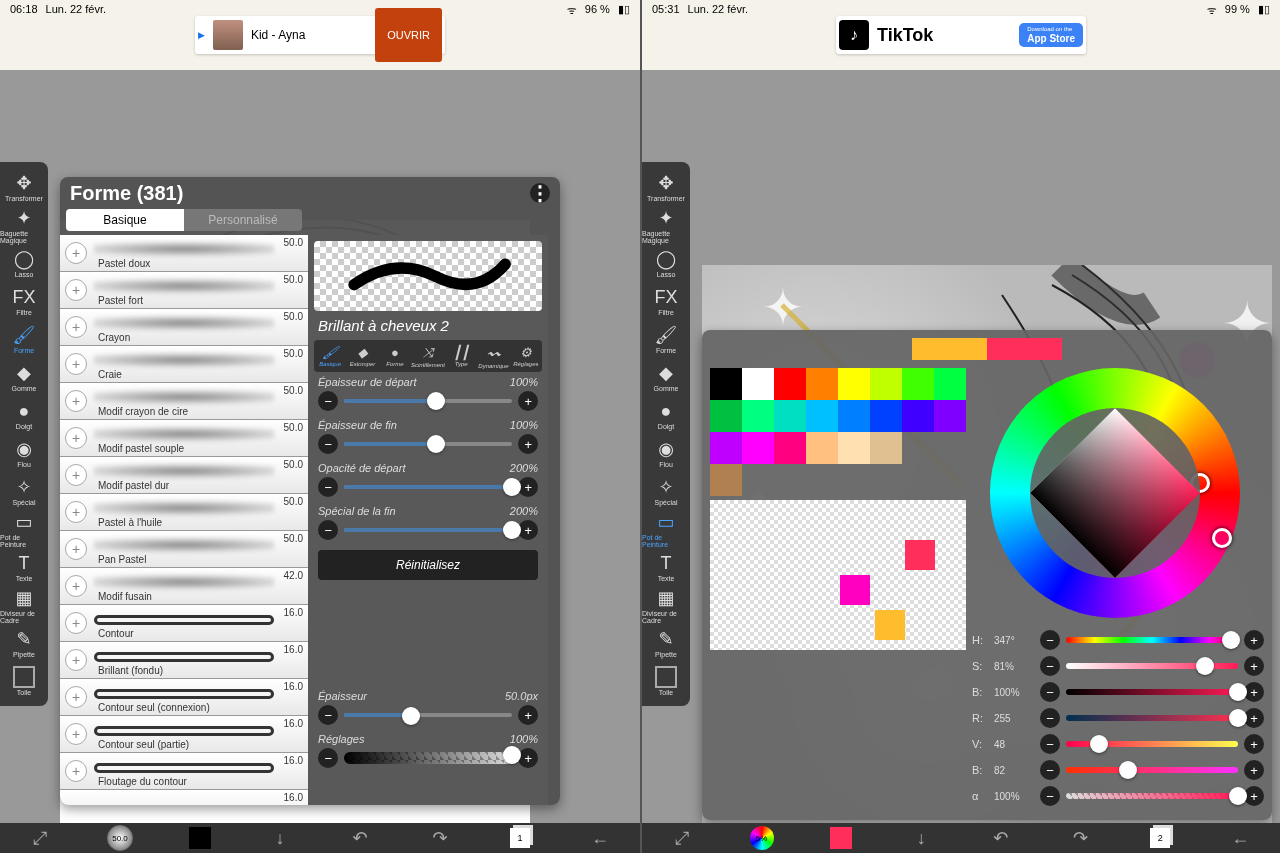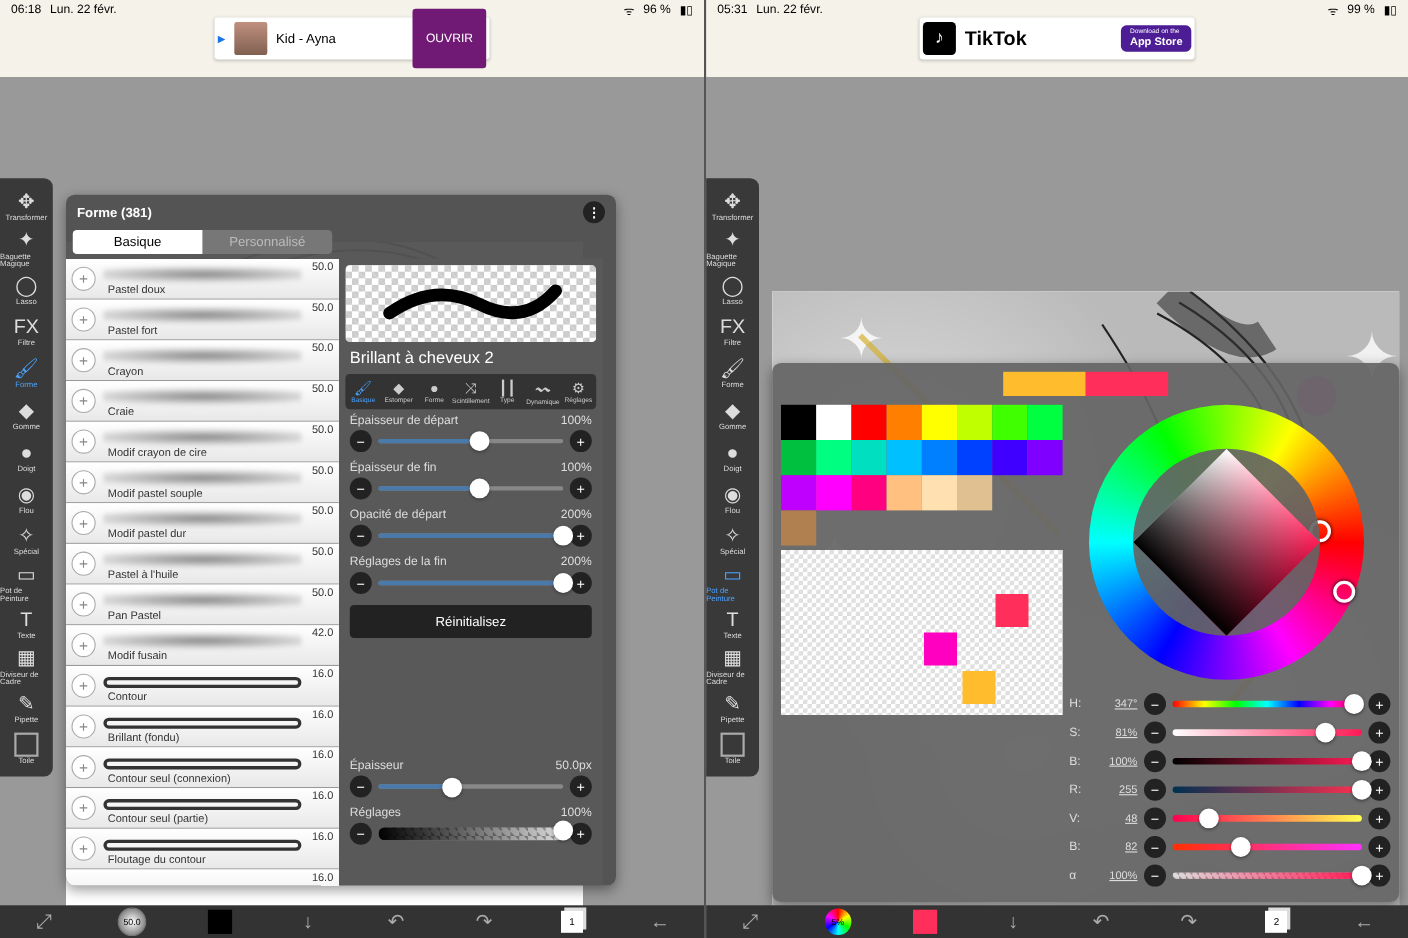--- a/index.html
+++ b/index.html
@@ -11,24 +11,24 @@
   
   .statusbar { position: absolute; top: 0; left: 0; right: 0; height: 18px; display: flex; align-items: center; justify-content: space-between; padding: 0 10px; font-size: 11px; color: #000; z-index: 5; }
   .statusbar .left-s, .statusbar .right-s { display: flex; gap: 8px; align-items: center; }
 
   
   .adbar { position: absolute; top: 0; left: 0; right: 0; height: 70px; background: #f4f2e9; z-index: 3; display: flex; align-items: center; justify-content: center; }
   .ad { background: #fff; border-radius: 3px; height: 38px; width: 250px; display: flex; align-items: center; padding: 3px; gap: 8px; box-shadow: 0 1px 3px rgba(0,0,0,0.2); }
   .ad .thumb { width: 30px; height: 30px; background: linear-gradient(#c09080, #806050); border-radius: 2px; }
   .ad .caret { color: #1a73e8; font-size: 9px; }
   .ad .title { flex: 1; font-size: 12px; }
-  .ad .btn { background: #701a75; color: #fff; padding: 21px 12px; border-radius: 3px; font-size: 11px; }
+  .ad .btn { background: #c2410c; color: #fff; padding: 21px 12px; border-radius: 3px; font-size: 11px; }
   .ad.tiktok .tk-logo { width: 30px; height: 30px; background: #000; border-radius: 4px; display: flex; align-items: center; justify-content: center; color: #fff; font-weight: bold; }
   .ad.tiktok .title { font-weight: bold; font-size: 18px; }
-  .ad.tiktok .appstore { background: #4c1d95; color: #fff; border-radius: 5px; padding: 3px 8px; font-size: 8px; line-height: 1.1; }
+  .ad.tiktok .appstore { background: #3b82f6; color: #fff; border-radius: 5px; padding: 3px 8px; font-size: 8px; line-height: 1.1; }
 
   
   .canvas-area { position: absolute; top: 70px; left: 0; right: 0; bottom: 30px; background: #999; }
   .canvas-white { position: absolute; background: #fff; }
   .pane.left .canvas-white { top: 150px; left: 60px; width: 470px; height: 650px; }
   .pane.right .canvas-white { top: 195px; left: 60px; width: 570px; height: 600px; overflow: hidden; }
 
   
   .sidebar { position: absolute; top: 162px; left: 0; width: 48px; background: rgba(40,40,40,0.85); border-radius: 0 8px 8px 0; padding: 6px 0; z-index: 10; display: flex; flex-direction: column; align-items: center; }
   .sidetool { width: 48px; height: 38px; display: flex; flex-direction: column; align-items: center; justify-content: center; color: #ddd; font-size: 7px; cursor: pointer; }
@@ -41,38 +41,38 @@
   .bottombar { position: absolute; bottom: 0; left: 0; right: 0; height: 30px; background: #333; display: flex; align-items: center; justify-content: space-around; z-index: 20; }
   .bottombtn { width: 40px; height: 26px; display: flex; align-items: center; justify-content: center; color: #aaa; font-size: 18px; }
   .bottom-swatch { width: 22px; height: 22px; background: #000; }
   .bottom-brush { width: 26px; height: 26px; border-radius: 50%; background: radial-gradient(#fff, #888 70%, #fff); display: flex; align-items: center; justify-content: center; font-size: 8px; color: #000; border: 1px solid #777; }
   .bottom-hue { width: 24px; height: 24px; border-radius: 50%; background: conic-gradient(red, yellow, lime, cyan, blue, magenta, red); display: flex; align-items: center; justify-content: center; font-size: 8px; color: #000; }
   .layers-ico { width: 20px; height: 20px; background: #fff; position: relative; font-size: 9px; color: #000; display: flex; align-items: center; justify-content: center; }
   .layers-ico:before { content:''; position:absolute; width:20px; height:20px; background:#ddd; left:3px; top:-3px; z-index:-1; }
 
   
   .forme-panel { position: absolute; top: 177px; left: 60px; width: 500px; background: rgba(80,80,80,0.95); border-radius: 8px; z-index: 15; overflow: hidden; box-shadow: 0 4px 12px rgba(0,0,0,0.4); }
-  .forme-head { height: 28px; display: flex; align-items: center; justify-content: space-between; padding: 16px 10px; color: #fff; font-weight: bold; font-size: 12px; }
+  .forme-head { height: 28px; display: flex; align-items: center; justify-content: space-between; padding: 16px 10px; color: #fff; font-weight: bold; font-size: 20px; }
   .menu-dots { width: 20px; height: 20px; background: #222; border-radius: 50%; display: flex; align-items: center; justify-content: center; color: #fff; }
   .tab-row { display: flex; margin: 0 6px 4px 6px; background: #777; border-radius: 4px; overflow: hidden; height: 22px; }
   .tab { flex: 1; display: flex; align-items: center; justify-content: center; font-size: 12px; color: #bbb; }
   .tab.active { background: #fff; color: #000; }
   .brush-list { width: 248px; height: 570px; overflow-y: auto; background: #efefef; }
   .brush-row { height: 37px; border-bottom: 1px solid #999; display: flex; align-items: flex-end; padding: 0 4px 2px 4px; position: relative; background: linear-gradient(#fff, #e8e8e8); }
   .brush-row .plus { width: 22px; height: 22px; border: 1px solid #aaa; border-radius: 50%; display: flex; align-items: center; justify-content: center; font-size: 14px; color: #888; background: #fff; position: absolute; left: 5px; top: 7px; }
   .brush-row .bname { font-size: 10px; color: #333; margin-left: 34px; }
   .brush-row .bsize { position: absolute; right: 5px; top: 2px; font-size: 10px; color: #333; }
   .brush-row .stroke { position: absolute; left: 34px; right: 34px; top: 4px; height: 20px; }
   .stroke.soft { background: radial-gradient(ellipse 100% 60% at center, #888, transparent 70%); filter: blur(2px); }
   .stroke.line { border: 3px solid #333; border-radius: 10px; height: 10px; top: 10px; }
 
   .panel-body-flex { display: flex; }
 
   
-  .settings-panel { width: 240px; background: rgba(90,90,90,0.95); }
+  .settings-panel { width: 240px; background: rgba(90,90,90,0.95); font-style: italic; }
   .preview { height: 70px; margin: 6px; border-radius: 4px;
     background-color: #fff;
     background-image: linear-gradient(45deg, #ccc 25%, transparent 25%, transparent 75%, #ccc 75%), linear-gradient(45deg, #ccc 25%, transparent 25%, transparent 75%, #ccc 75%);
     background-size: 12px 12px; background-position: 0 0, 6px 6px;
     display: flex; align-items: center; justify-content: center; }
   .preview svg { width: 90%; height: 70%; }
   .brush-title { padding: 0 10px 6px 10px; color: #fff; font-size: 15px; }
   .tabicons { display: flex; background: #333; border-radius: 4px; margin: 0 6px; height: 32px; }
   .tabicon { flex: 1; display: flex; flex-direction: column; align-items: center; justify-content: center; color: #ccc; font-size: 6px; gap: 1px; }
   .tabicon.active { color: #4aa3ff; }
@@ -106,21 +106,21 @@
   .psw { width: 32px; height: 32px; cursor: pointer; }
   .wheel-area { flex: 1; position: relative; height: 260px; }
   .wheel { width: 250px; height: 250px; border-radius: 50%; background: conic-gradient(from 90deg, red, magenta, blue, cyan, lime, yellow, red); position: absolute; top: 0; left: 10px; }
   .wheel-hole { position: absolute; width: 170px; height: 170px; border-radius: 50%; top: 40px; left: 50px; }
   .wheel .marker { position: absolute; width: 20px; height: 20px; border: 3px solid #fff; border-radius: 50%; box-shadow: 0 0 4px #000; }
   .sv-box { position: absolute; width: 120px; height: 120px; left: 75px; top: 65px; transform: rotate(45deg);
     background: linear-gradient(to top, #000, transparent), linear-gradient(to right, #fff, #ff1a55); }
   .hsb-sliders { position: absolute; bottom: 8px; left: 270px; right: 8px; }
   .hsb-row { display: flex; align-items: center; gap: 6px; margin-bottom: 6px; color: #ddd; font-size: 11px; }
   .hsb-row .lab { width: 16px; }
-  .hsb-row .val { width: 40px; text-align: right; font-size: 10px; text-decoration: underline; }
+  .hsb-row .val { width: 40px; text-align: left; font-size: 10px; }
   .htrack { flex: 1; height: 6px; border-radius: 3px; position: relative; }
   .htrack .hthumb { position: absolute; top: -6px; width: 18px; height: 18px; border-radius: 50%; background: #fff; margin-left: -9px; box-shadow: 0 1px 3px rgba(0,0,0,0.5); }
   .scatter { position: relative; width: 256px; height: 150px; margin-top: 4px;
     background-color: #fff;
     background-image: linear-gradient(45deg, #ddd 25%, transparent 25%, transparent 75%, #ddd 75%), linear-gradient(45deg, #ddd 25%, transparent 25%, transparent 75%, #ddd 75%);
     background-size: 8px 8px; background-position: 0 0, 4px 4px; }
   .scatter .chip { position: absolute; width: 30px; height: 30px; }
 
   
   .artwork { position: absolute; inset: 0; }
@@ -406,21 +406,21 @@
       <div class="roundbtn">−</div>
       <div class="track">
                   <div class="fill" style="width:100%"></div>
                   <div class="thumb" style="left:100%"></div>
                 </div>
       <div class="roundbtn">+</div>
     </div>
             </div>
             <div class="slider-row">
               <div class="slider-label-row">
-                <span>Réglages de la fin</span>
+                <span>Spécial de la fin</span>
                 <span>200%</span>
               </div>
     <div class="slider-ctrl">
       <div class="roundbtn">−</div>
       <div class="track">
                   <div class="fill" style="width:100%"></div>
                   <div class="thumb" style="left:100%"></div>
                 </div>
       <div class="roundbtn">+</div>
     </div>

